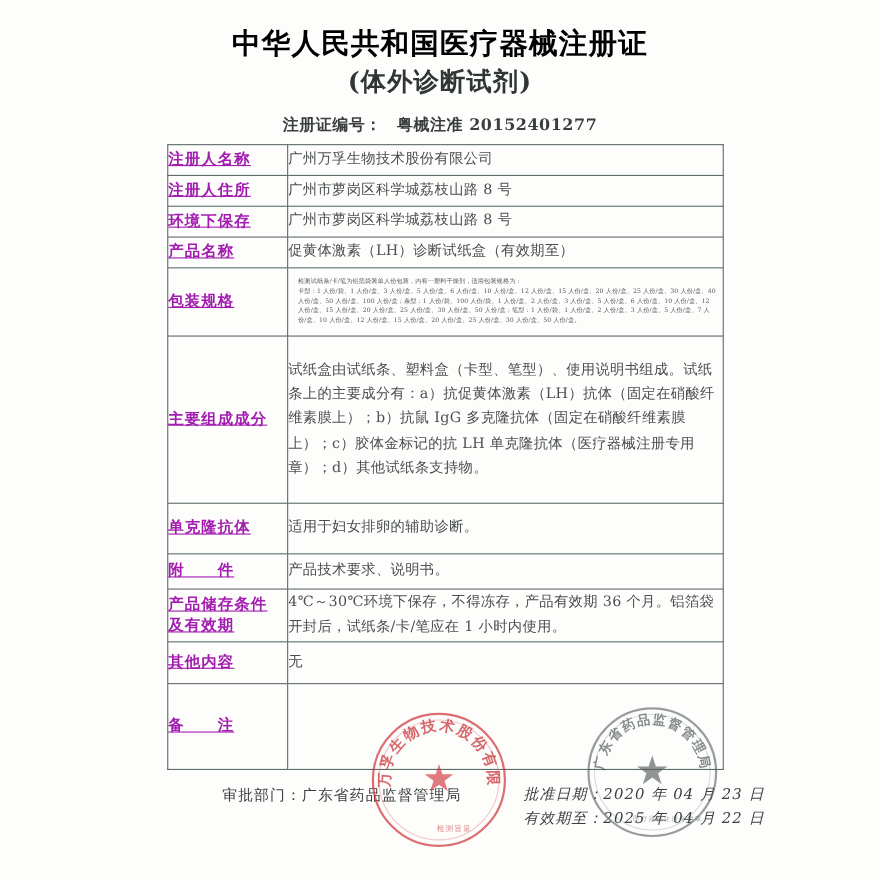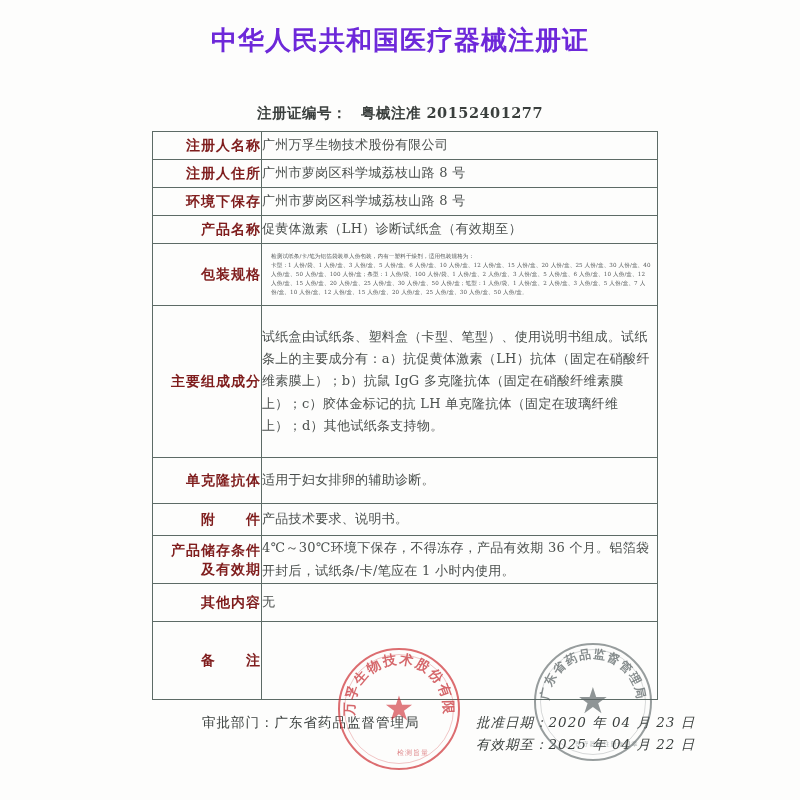--- a/index.html
+++ b/index.html
@@ -27,21 +27,21 @@
     position: absolute;
     top: 24px;
     left: 0;
     width: 800px;
     text-align: center;
   }
   .title-main {
     font-size: 26px;
     font-weight: bold;
     letter-spacing: 1px;
-    color: #6d28d9;
+    color: #000000;
     line-height: 1.25;
   }
   .title-sub {
     font-size: 23px;
     font-weight: bold;
     letter-spacing: 1px;
     color: #2f3634;
     line-height: 1.3;
     margin-top: 3px;
   }
@@ -67,27 +67,28 @@
     border-collapse: collapse;
     table-layout: fixed;
   }
   .cert-table td {
     border: 1px solid #5d6b66;
     vertical-align: middle;
     padding: 0;
   }
   .lbl {
     width: 108px;
-    text-align: right;
+    text-align: left;
     font-size: 14px;
     font-weight: bold;
-    color: #7f1d1d;
+    color: #a21caf;
     letter-spacing: 1px;
     padding: 4px 2px;
     line-height: 1.35;
+    text-decoration: underline;
   }
   .val {
     font-size: 13px;
     color: #4a4f4d;
     padding: 5px 8px 5px 10px;
     line-height: 1.55;
     letter-spacing: 0.3px;
   }
   .val.tiny {
     font-size: 5.6px;
@@ -209,20 +210,21 @@
   .seal-red .seal-bottom-text { color: rgba(198, 40, 46, 0.62); }
   .seal-gray .seal-bottom-text { color: rgba(82, 91, 93, 0.60); font-size: 6px; }
 </style>
 </head>
 <body>
 
 <div class="page">
 
   <div class="title-block">
     <div class="title-main">中华人民共和国医疗器械注册证</div>
+    <div class="title-sub">(体外诊断试剂)</div>
   </div>
 
   <div class="regno-line">
     <span class="regno-label">注册证编号：</span><span class="regno-value">粤械注准 20152401277</span>
   </div>
 
   <table class="cert-table">
     <tbody>
       <tr class="r-name">
         <td class="lbl">注册人名称</td>
@@ -242,21 +244,21 @@
       </tr>
       <tr class="r-pack">
         <td class="lbl">包装规格</td>
         <td class="val tiny">
           <div>检测试纸条/卡/笔为铝箔袋装单人份包装，内有一塑料干燥剂，适用包装规格为：</div>
           <div>卡型：1 人份/袋、1 人份/盒、3 人份/盒、5 人份/盒、6 人份/盒、10 人份/盒、12 人份/盒、15 人份/盒、20 人份/盒、25 人份/盒、30 人份/盒、40 人份/盒、50 人份/盒、100 人份/盒；条型：1 人份/袋、100 人份/袋、1 人份/盒、2 人份/盒、3 人份/盒、5 人份/盒、6 人份/盒、10 人份/盒、12 人份/盒、15 人份/盒、20 人份/盒、25 人份/盒、30 人份/盒、50 人份/盒；笔型：1 人份/袋、1 人份/盒、2 人份/盒、3 人份/盒、5 人份/盒、7 人份/盒、10 人份/盒、12 人份/盒、15 人份/盒、20 人份/盒、25 人份/盒、30 人份/盒、50 人份/盒。</div>
         </td>
       </tr>
       <tr class="r-comp">
         <td class="lbl">主要组成成分</td>
-        <td class="val multi">试纸盒由试纸条、塑料盒（卡型、笔型）、使用说明书组成。试纸条上的主要成分有：a）抗促黄体激素（LH）抗体（固定在硝酸纤维素膜上）；b）抗鼠 IgG 多克隆抗体（固定在硝酸纤维素膜上）；c）胶体金标记的抗 LH 单克隆抗体（固定在玻璃纤维上）；d）其他试纸条支持物。</td>
+        <td class="val multi">试纸盒由试纸条、塑料盒（卡型、笔型）、使用说明书组成。试纸条上的主要成分有：a）抗促黄体激素（LH）抗体（固定在硝酸纤维素膜上）；b）抗鼠 IgG 多克隆抗体（固定在硝酸纤维素膜上）；c）胶体金标记的抗 LH 单克隆抗体（医疗器械注册专用章）；d）其他试纸条支持物。</td>
       </tr>
       <tr class="r-use">
         <td class="lbl">单克隆抗体</td>
         <td class="val">适用于妇女排卵的辅助诊断。</td>
       </tr>
       <tr class="r-att">
         <td class="lbl">附　　件</td>
         <td class="val">产品技术要求、说明书。</td>
       </tr>
       <tr class="r-store">

